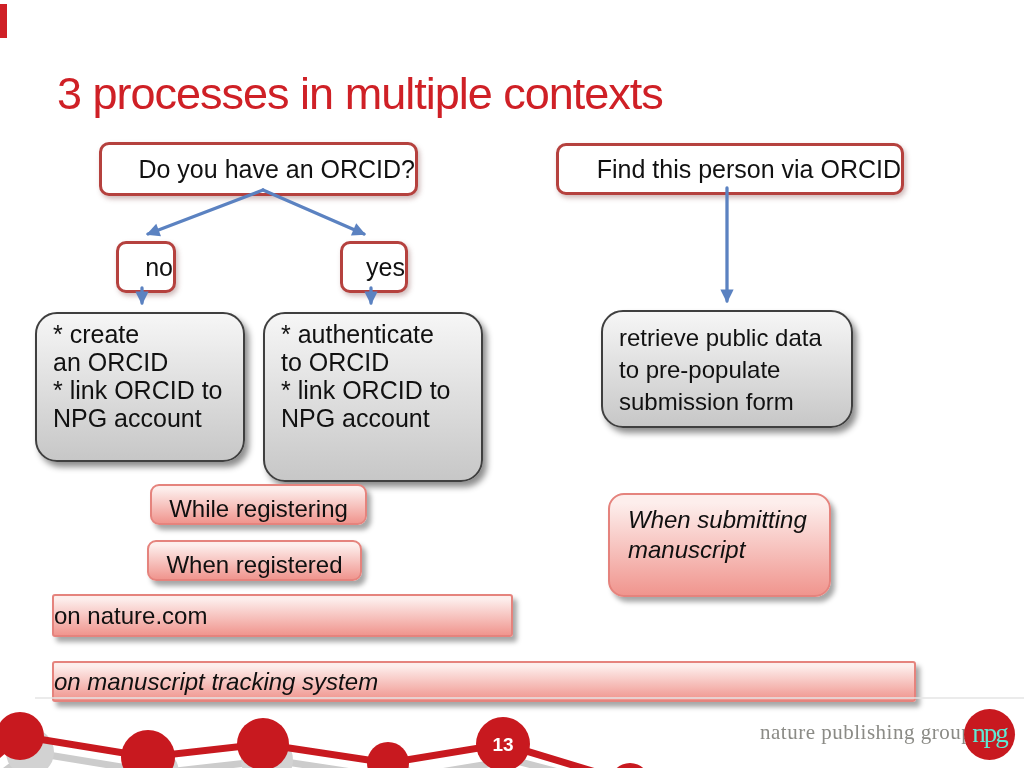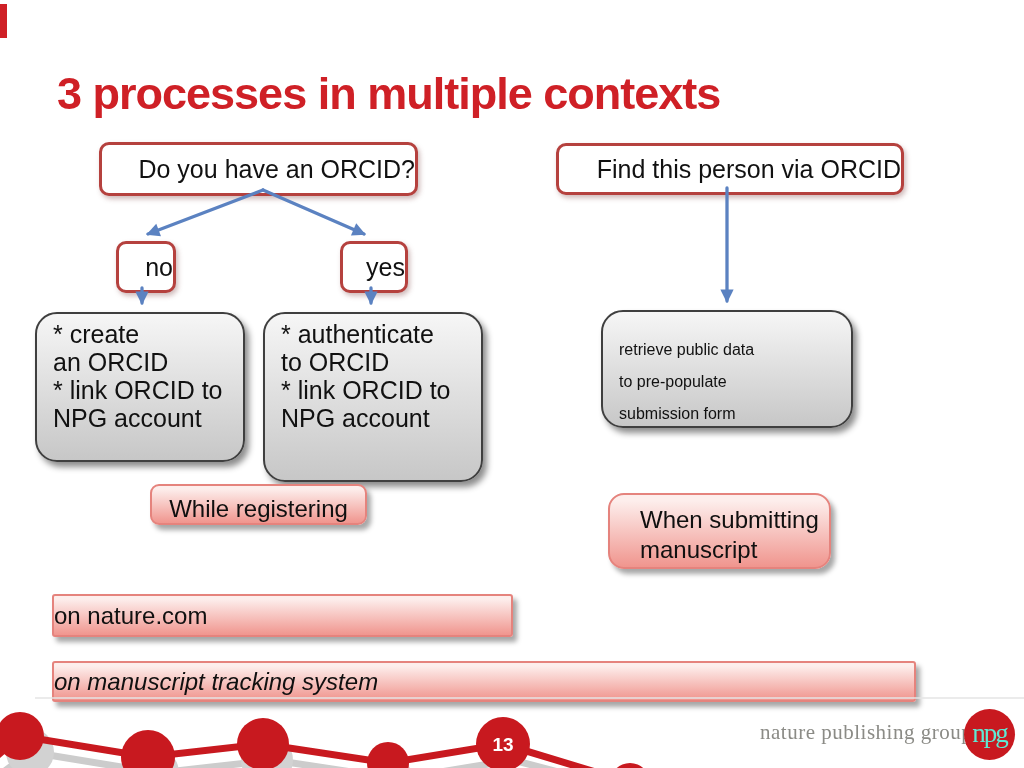--- a/index.html
+++ b/index.html
@@ -1,47 +1,47 @@
 <!DOCTYPE html>
 <html style="--accent-red: #cf2026; --box-border-red: #b5413e; --arrow-blue: #5b82c1; --gray-box-top: #f6f6f6; --gray-box-bottom: #c7c7c7; --gray-box-border: #3f3f3f; --pink-top: #fdeeec; --pink-bottom: #f0958e; --pink-border: #e5837d; --chain-red: #c8191f; --shadow-gray: #cccccc; --footer-gray: #8b8b86;"><head>
 <meta charset="utf-8">
 <style>
   html,body{margin:0;padding:0;background:#fff;}
   #slide{position:relative;width:1024px;height:768px;background:#ffffff;overflow:hidden;
          font-family:"Liberation Sans",sans-serif;color:#111;}
 
   .corner-tab{position:absolute;left:0;top:4px;width:7px;height:34px;background:var(--accent-red);}
 
-  .slide-title{position:absolute;left:57px;top:68px;font-size:45px;font-weight:bold;
+  .slide-title{position:absolute;left:57px;top:68px;font-size:45px;font-weight:normal;
                color:var(--accent-red);letter-spacing:-1px;white-space:nowrap;}
 
   .qbox{position:absolute;background:#ffffff;border:3px solid var(--box-border-red);
         border-radius:10px;display:flex;align-items:center;justify-content:flex-end;
         font-size:25px;box-shadow:2px 3px 5px rgba(120,60,60,0.35);}
   .q-left{left:99px;top:142px;width:313px;height:48px;}
   .q-right{left:556px;top:143px;width:342px;height:46px;}
   .a-no{left:116px;top:241px;width:54px;height:46px;}
   .a-yes{left:340px;top:241px;width:62px;height:46px;}
 
   .graybox{position:absolute;border:2px solid var(--gray-box-border);border-radius:22px;
            background:linear-gradient(to bottom,var(--gray-box-top),var(--gray-box-bottom));
            box-shadow:4px 5px 6px rgba(0,0,0,0.45);
            font-size:25px;line-height:28px;white-space:pre-line;padding:6px 16px;box-sizing:border-box;}
   .g-no{left:35px;top:312px;width:210px;height:150px;}
   .g-yes{left:263px;top:312px;width:220px;height:170px;}
-  .g-retrieve{left:601px;top:310px;width:252px;height:118px;padding-top:22px;line-height:32px;font-size:16px;}
+  .g-retrieve{left:601px;top:310px;width:252px;height:118px;padding-top:10px;line-height:32px;font-size:24px;}
 
   .pinkbox{position:absolute;background:linear-gradient(to bottom,var(--pink-top) 8%,var(--pink-bottom));
            border:2px solid var(--pink-border);box-sizing:border-box;
            box-shadow:4px 5px 5px rgba(0,0,0,0.35);font-size:24px;color:#101010;}
   .p-small{border-radius:9px;display:flex;align-items:flex-end;justify-content:center;}
   .p-while{left:150px;top:484px;width:217px;height:41px;}
   .p-when{left:147px;top:540px;width:215px;height:41px;}
-  .p-submit{left:608px;top:493px;width:223px;height:76px;border-radius:16px;
-            white-space:pre-line;line-height:30px;padding:10px 0 0 30px;}
+  .p-submit{left:608px;top:493px;width:223px;height:104px;border-radius:16px;
+            white-space:pre-line;line-height:30px;padding:10px 0 0 18px;font-style:italic;}
   .p-bar{border-radius:3px;display:flex;align-items:center;}
   .p-nature{left:52px;top:594px;width:461px;height:43px;}
   .p-mts{left:52px;top:661px;width:864px;height:41px;font-style:italic;}
 
   .arrow-layer{position:absolute;left:0;top:140px;width:1024px;height:180px;pointer-events:none;}
   .arrow-layer line{stroke:var(--arrow-blue);stroke-width:3.3px;stroke-linecap:round;}
   .arrow-layer marker path{fill:var(--arrow-blue);}
 
   .footer-layer{position:absolute;left:0;top:695px;width:1024px;height:73px;}
   .chain-link{stroke:var(--chain-red);stroke-width:7px;fill:none;}
@@ -103,20 +103,23 @@
     <line x1="263" y1="50" x2="148" y2="94" marker-end="url(#arrw)"></line>
     <line x1="263" y1="50" x2="364" y2="94" marker-end="url(#arrw)"></line>
     <line x1="142" y1="148" x2="142" y2="163" marker-end="url(#arrw)"></line>
     <line x1="371" y1="148" x2="371" y2="163" marker-end="url(#arrw)"></line>
     <line x1="727" y1="48" x2="727" y2="161" marker-end="url(#arrw)"></line>
   </svg>
 
   <div class="pinkbox p-small p-while">
     <span>While registering</span>
   </div>
+  <div class="pinkbox p-small p-when">
+    <span>When registered</span>
+  </div>
   <div class="pinkbox p-submit">When submitting
 manuscript</div>
   <div class="pinkbox p-bar p-nature">
     <span>on nature.com</span>
   </div>
   <div class="pinkbox p-bar p-mts">
     <span>on manuscript tracking system</span>
   </div>
 
   <svg class="footer-layer" viewBox="0 0 1024 73">

